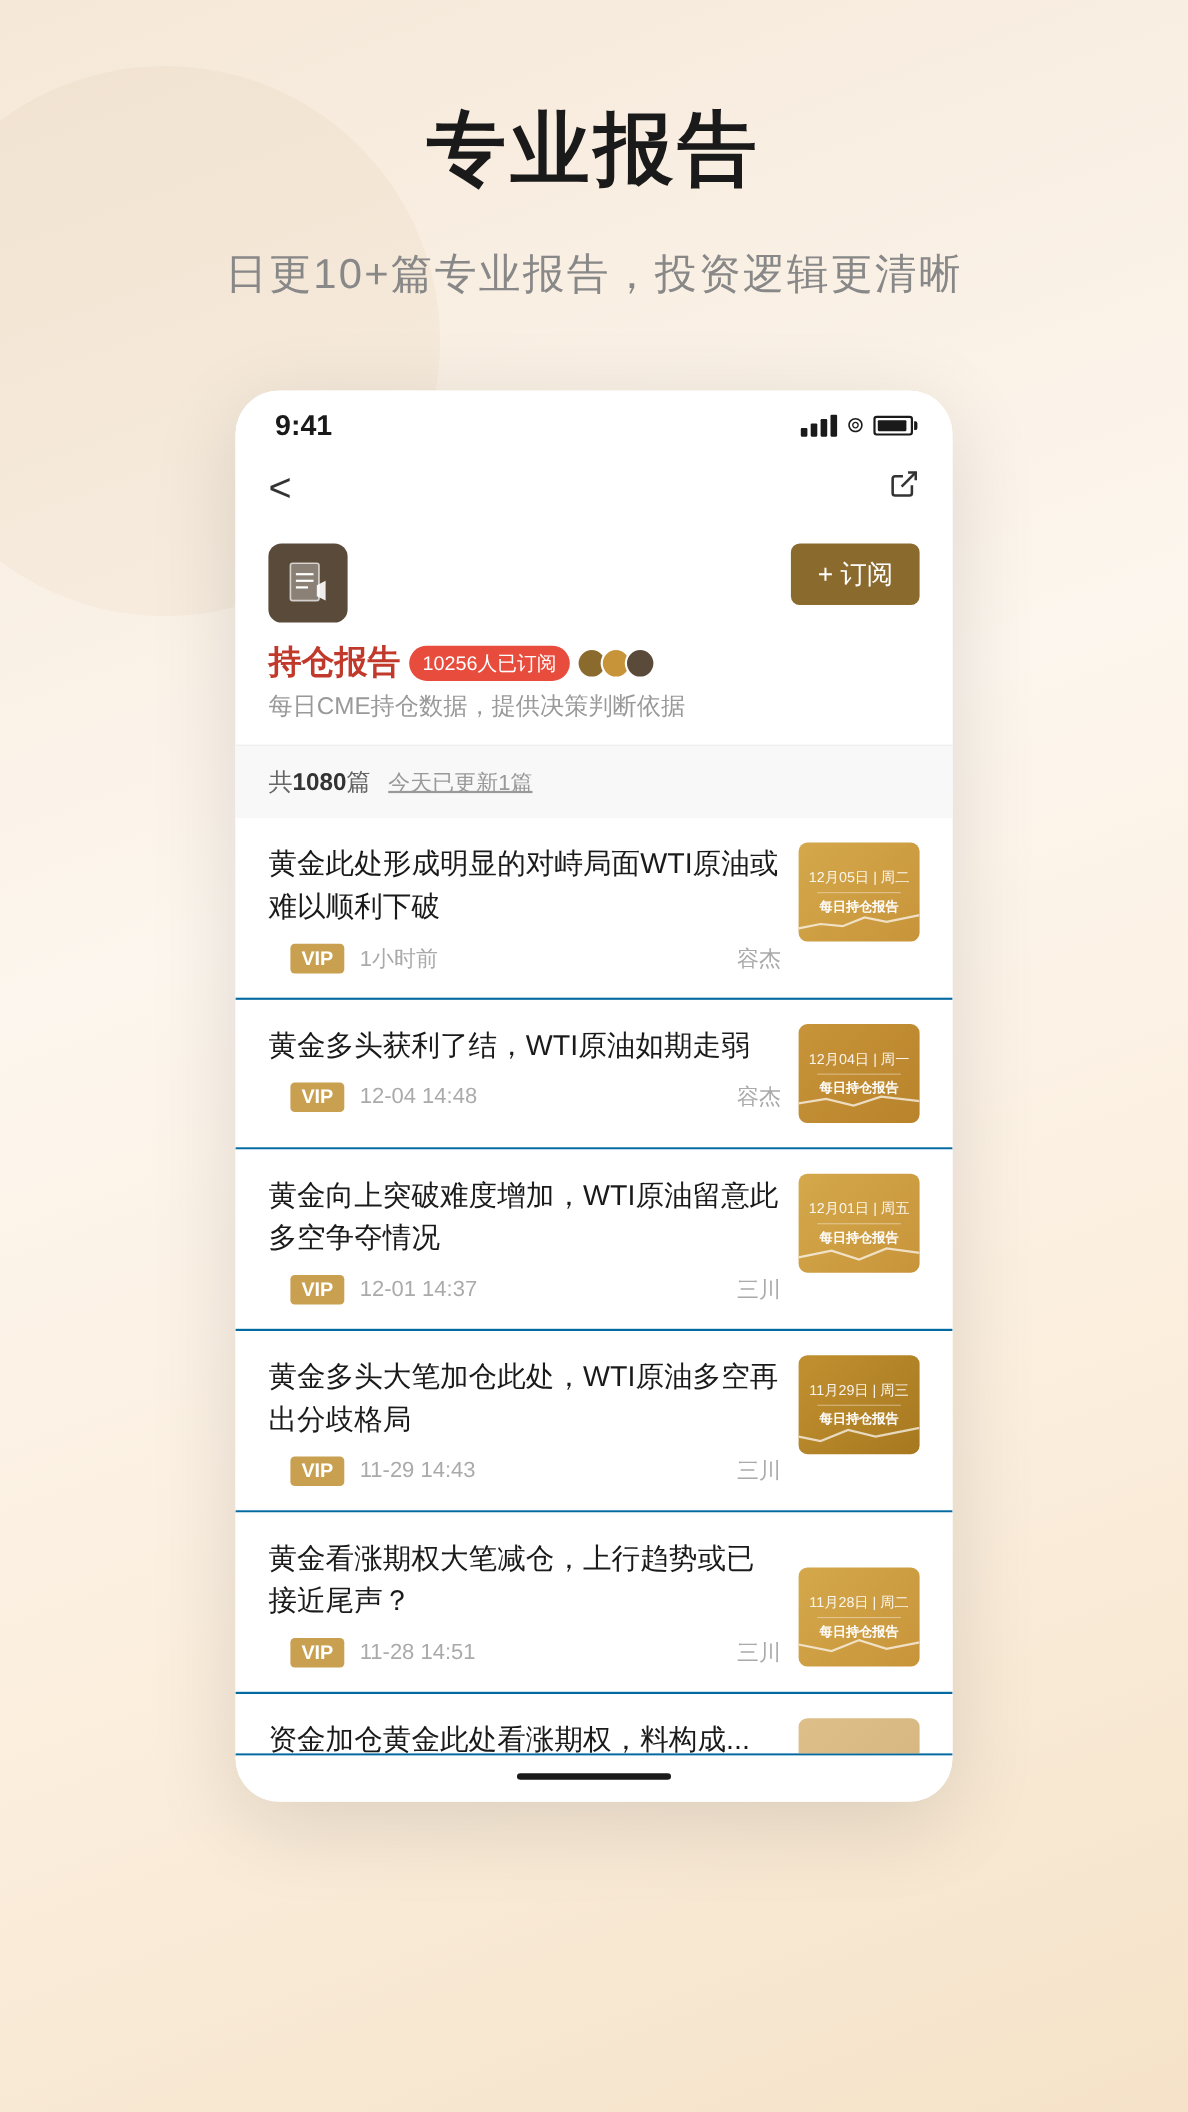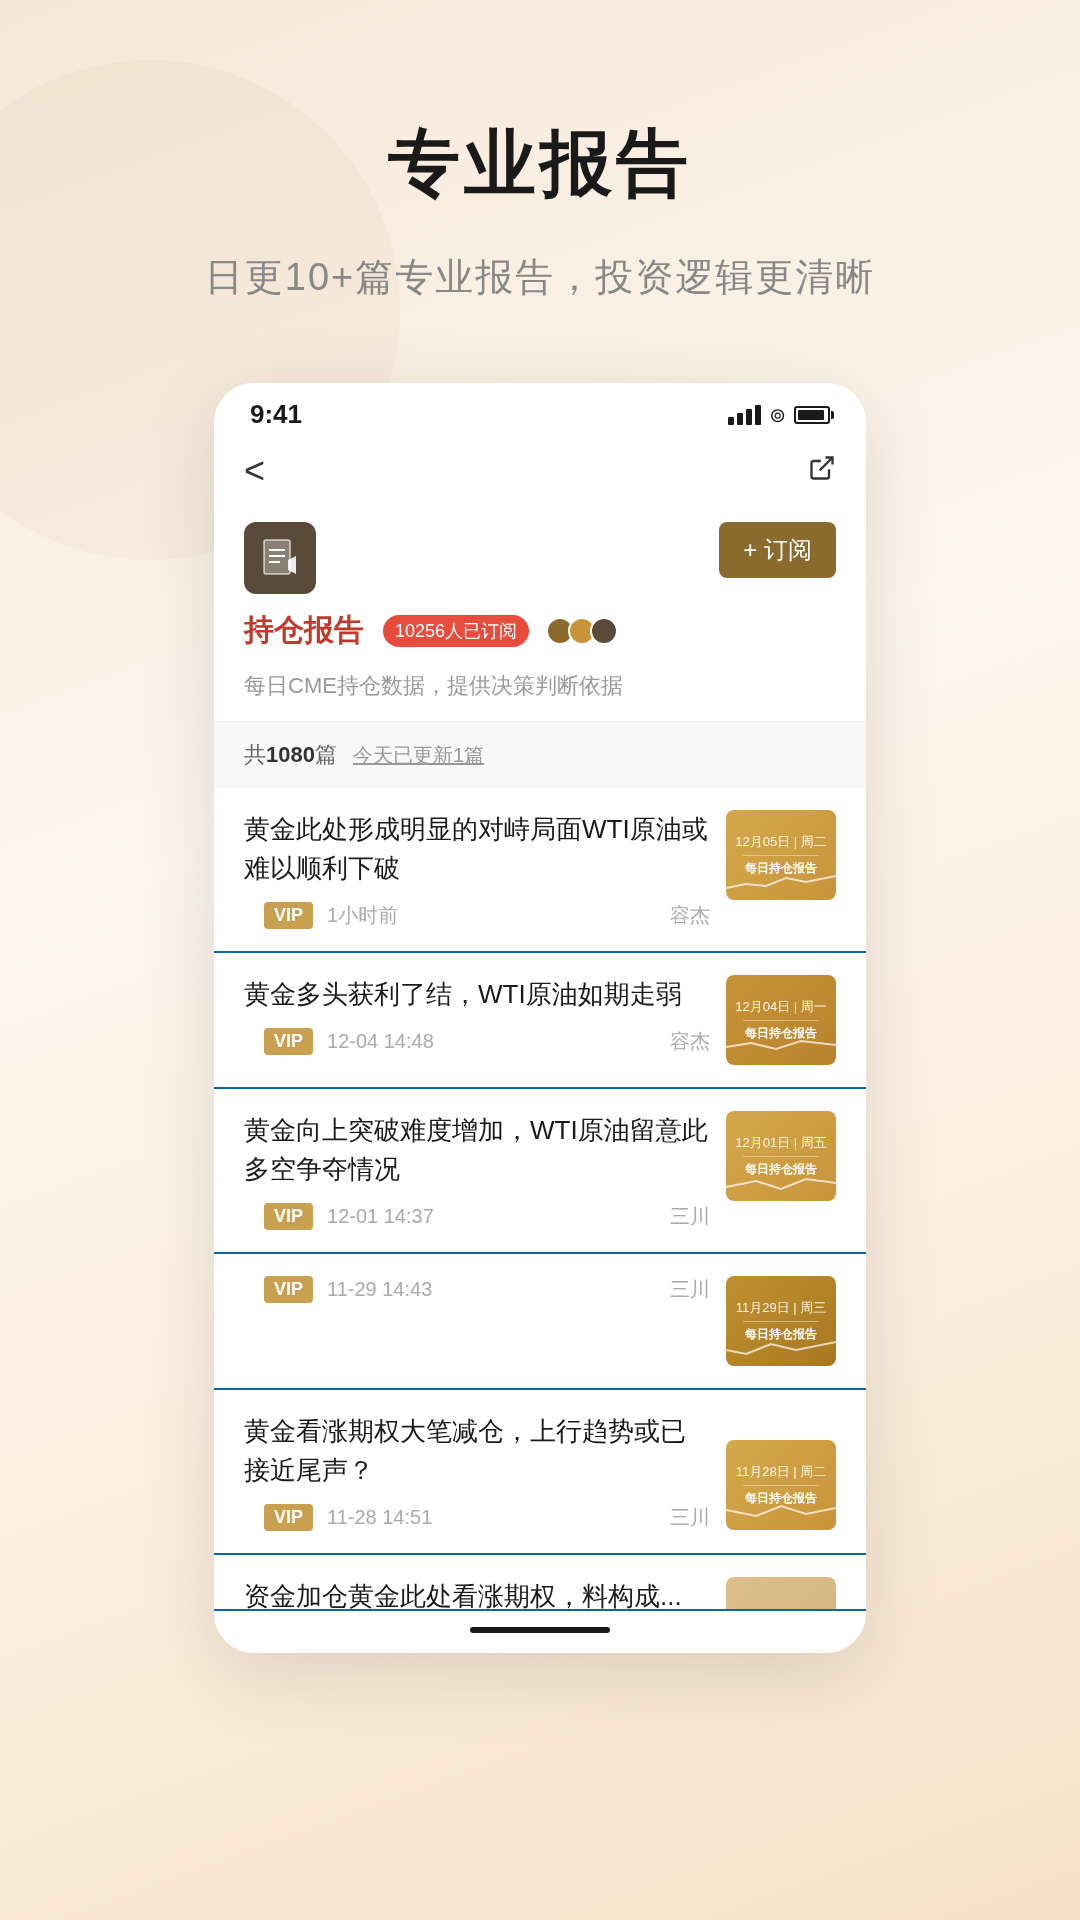--- a/index.html
+++ b/index.html
@@ -31,21 +31,21 @@
       border-radius: 50%;
       transform: rotate(-30deg);
     }
 
     .page-content {
       position: relative;
       z-index: 1;
       display: flex;
       flex-direction: column;
       align-items: center;
-      padding-top: 116px;
+      padding-top: 88px;
     }
 
     .page-title {
       font-size: 72px;
       font-weight: 700;
       color: #1a1a1a;
       letter-spacing: 4px;
       margin-bottom: 40px;
     }
 
@@ -177,22 +177,22 @@
       border: none;
       border-radius: 8px;
       padding: 12px 24px;
       font-size: 24px;
       cursor: pointer;
     }
 
     .channel-name-row {
       display: flex;
       align-items: center;
-      gap: 19px;
-      margin-bottom: 20px;
+      gap: 8px;
+      margin-bottom: 4px;
     }
     .channel-name {
       font-size: 30px;
       font-weight: 700;
       color: #c0392b;
     }
     .subscriber-badge {
       background: #e74c3c;
       color: #fff;
       font-size: 18px;
@@ -471,20 +471,21 @@
         <div class="thumb-date-divider"></div>
         <div class="thumb-title">每日持仓报告</div>
         <svg class="thumb-chart" viewBox="0 0 110 28" preserveAspectRatio="none">
           <polyline points="0,18 30,12 55,20 80,10 110,14" fill="none" stroke="rgba(255,255,255,0.7)" stroke-width="2"></polyline>
         </svg>
       </div>
     </div>
 
     <div class="article-item">
       <div class="article-content">
+        <div class="article-title">黄金多头大笔加仓此处，WTI原油多空再出分歧格局</div>
         <div class="article-meta">
           <div class="meta-left">
             <span class="vip-badge">VIP</span>
             <span class="article-time">11-29 14:43</span>
           </div>
           <span class="article-author">三川</span>
         </div>
       </div>
       <div class="article-thumb" style="background: linear-gradient(135deg, #c09030 0%, #a87820 100%);">
         <div class="thumb-date-line1">11月29日 | 周三</div>

